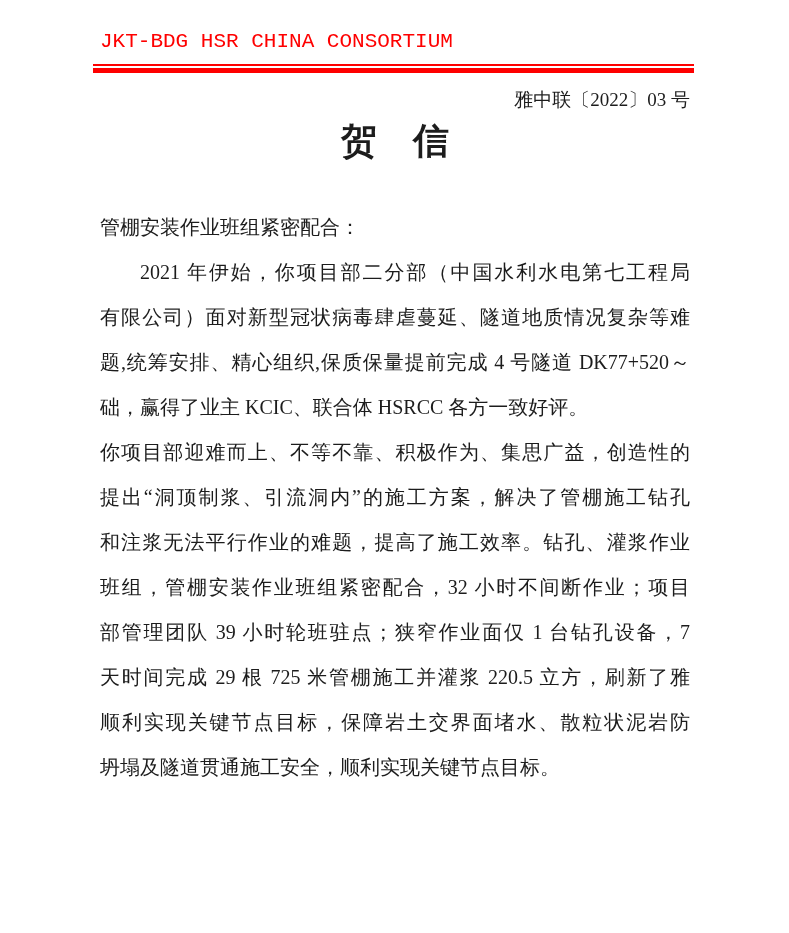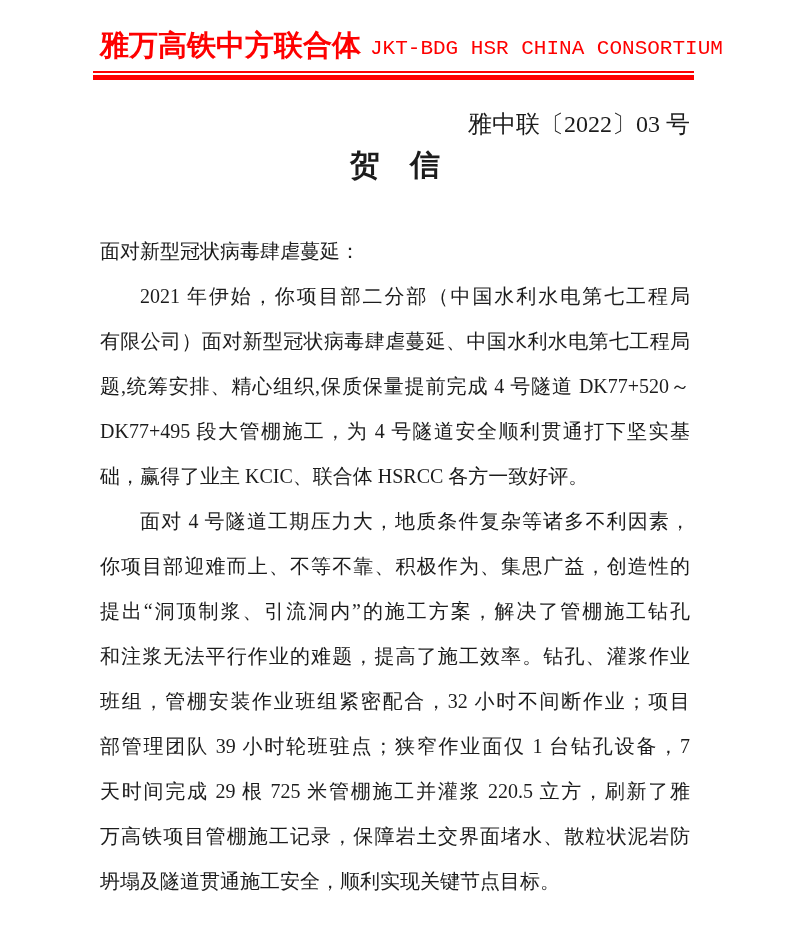--- a/index.html
+++ b/index.html
@@ -47,30 +47,30 @@
   .red-rule {
     margin: 9px -4px 0 -7px;   
     height: 9px;
     border-top: 2px solid var(--accent-red);
     padding-top: 2px;
     background-color: var(--accent-red);
     background-clip: content-box;
   }
   
   .ref-number {
-    margin-top: 31px;
+    margin-top: 14px;
     text-align: right;
-    font-size: 24px;
+    font-size: 19px;
     line-height: 26px;
   }
   
   .letter-title {
     margin-top: 11px;
     text-align: center;
-    font-size: 30px;
+    font-size: 36px;
     font-weight: bold;
     line-height: 34px;
     font-family: "Liberation Sans", "DejaVu Sans", sans-serif;
   }
   
   .letter-body {
     margin-top: 47px;
     font-size: 20px;
   }
   .salutation {
@@ -91,49 +91,46 @@
     text-align-last: left;
   }
 </style>
 </head>
 <body>
 
 <div class="page">
   <div class="content">
 
     <div class="letterhead">
-      <span class="org-zh">雅万高铁中方联合体</span>
       <span class="org-en">JKT-BDG HSR CHINA CONSORTIUM</span>
     </div>
 
     <div class="red-rule"></div>
 
     <div class="ref-number">雅中联〔2022〕03 号</div>
 
     <div class="letter-title">贺　信</div>
 
     <div class="letter-body">
 
-      <div class="salutation">面对新型冠状病毒肆虐蔓延：</div>
+      <div class="salutation">管棚安装作业班组紧密配合：</div>
 
       <div>
         <div class="line first">2021 年伊始，你项目部二分部（中国水利水电第七工程局</div>
-        <div class="line">有限公司）面对新型冠状病毒肆虐蔓延、中国水利水电第七工程局</div>
+        <div class="line">有限公司）面对新型冠状病毒肆虐蔓延、隧道地质情况复杂等难</div>
         <div class="line">题,统筹安排、精心组织,保质保量提前完成 4 号隧道 DK77+520～</div>
-        <div class="line">DK77+495 段大管棚施工，为 4 号隧道安全顺利贯通打下坚实基</div>
         <div class="line last">础，赢得了业主 KCIC、联合体 HSRCC 各方一致好评。</div>
       </div>
 
       <div>
-        <div class="line first">面对 4 号隧道工期压力大，地质条件复杂等诸多不利因素，</div>
         <div class="line">你项目部迎难而上、不等不靠、积极作为、集思广益，创造性的</div>
         <div class="line">提出“洞顶制浆、引流洞内”的施工方案，解决了管棚施工钻孔</div>
         <div class="line">和注浆无法平行作业的难题，提高了施工效率。钻孔、灌浆作业</div>
         <div class="line">班组，管棚安装作业班组紧密配合，32 小时不间断作业；项目</div>
         <div class="line">部管理团队 39 小时轮班驻点；狭窄作业面仅 1 台钻孔设备，7</div>
         <div class="line">天时间完成 29 根 725 米管棚施工并灌浆 220.5 立方，刷新了雅</div>
-        <div class="line">万高铁项目管棚施工记录，保障岩土交界面堵水、散粒状泥岩防</div>
+        <div class="line">顺利实现关键节点目标，保障岩土交界面堵水、散粒状泥岩防</div>
         <div class="line last">坍塌及隧道贯通施工安全，顺利实现关键节点目标。</div>
       </div>
 
     </div>
   </div>
 </div>
 
 </body></html>

